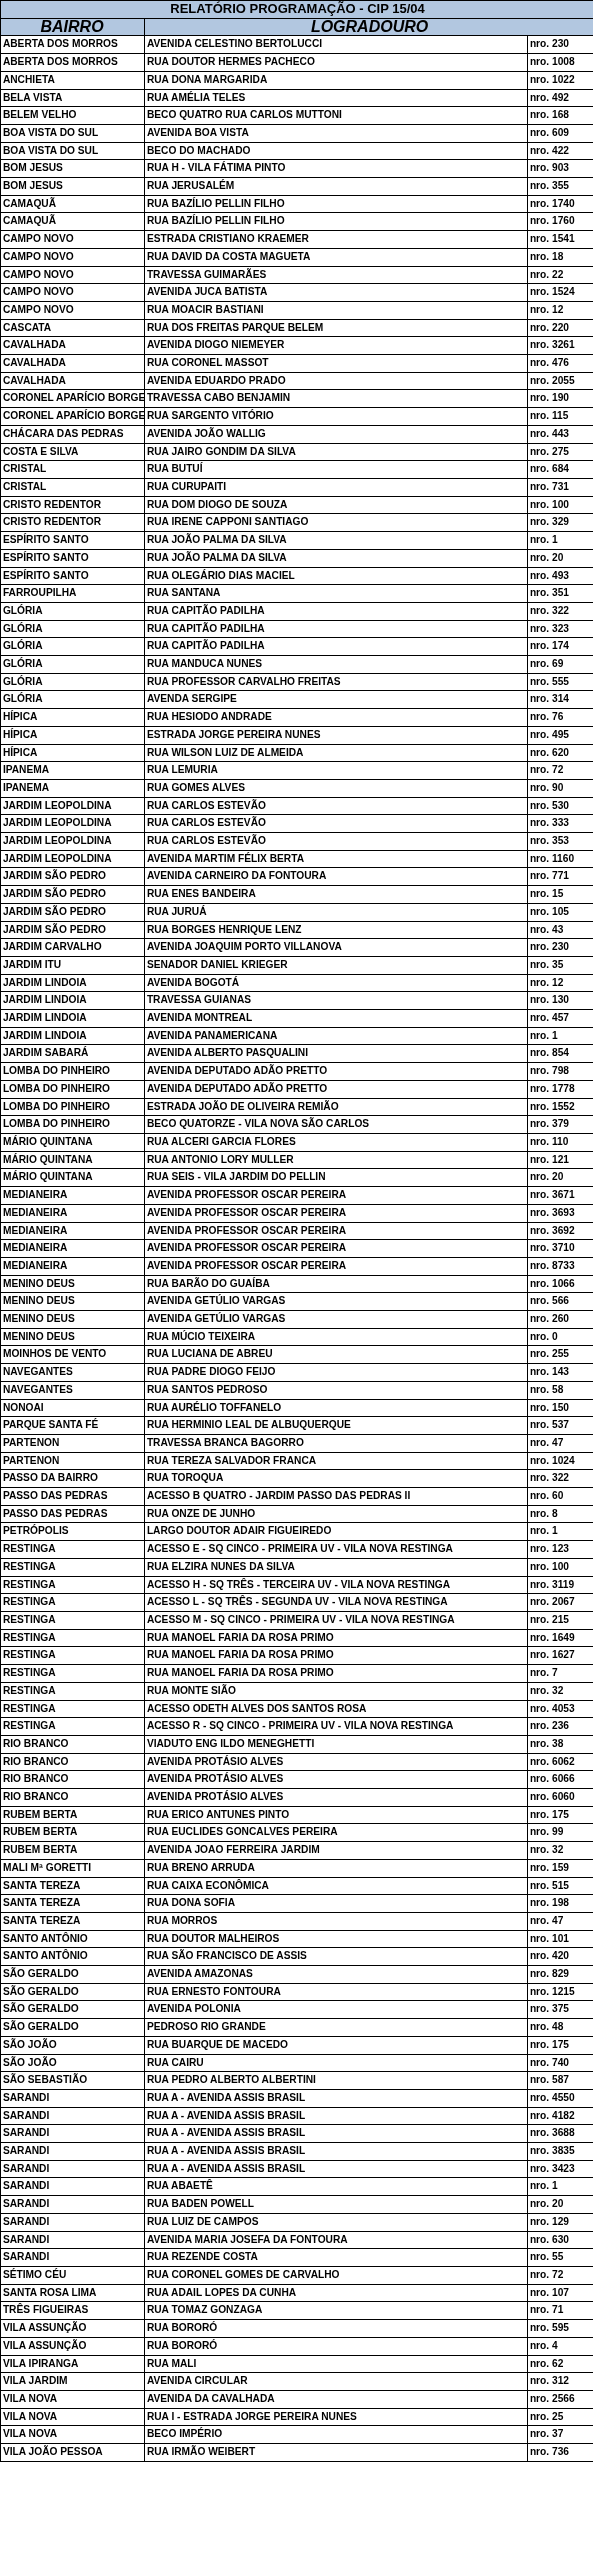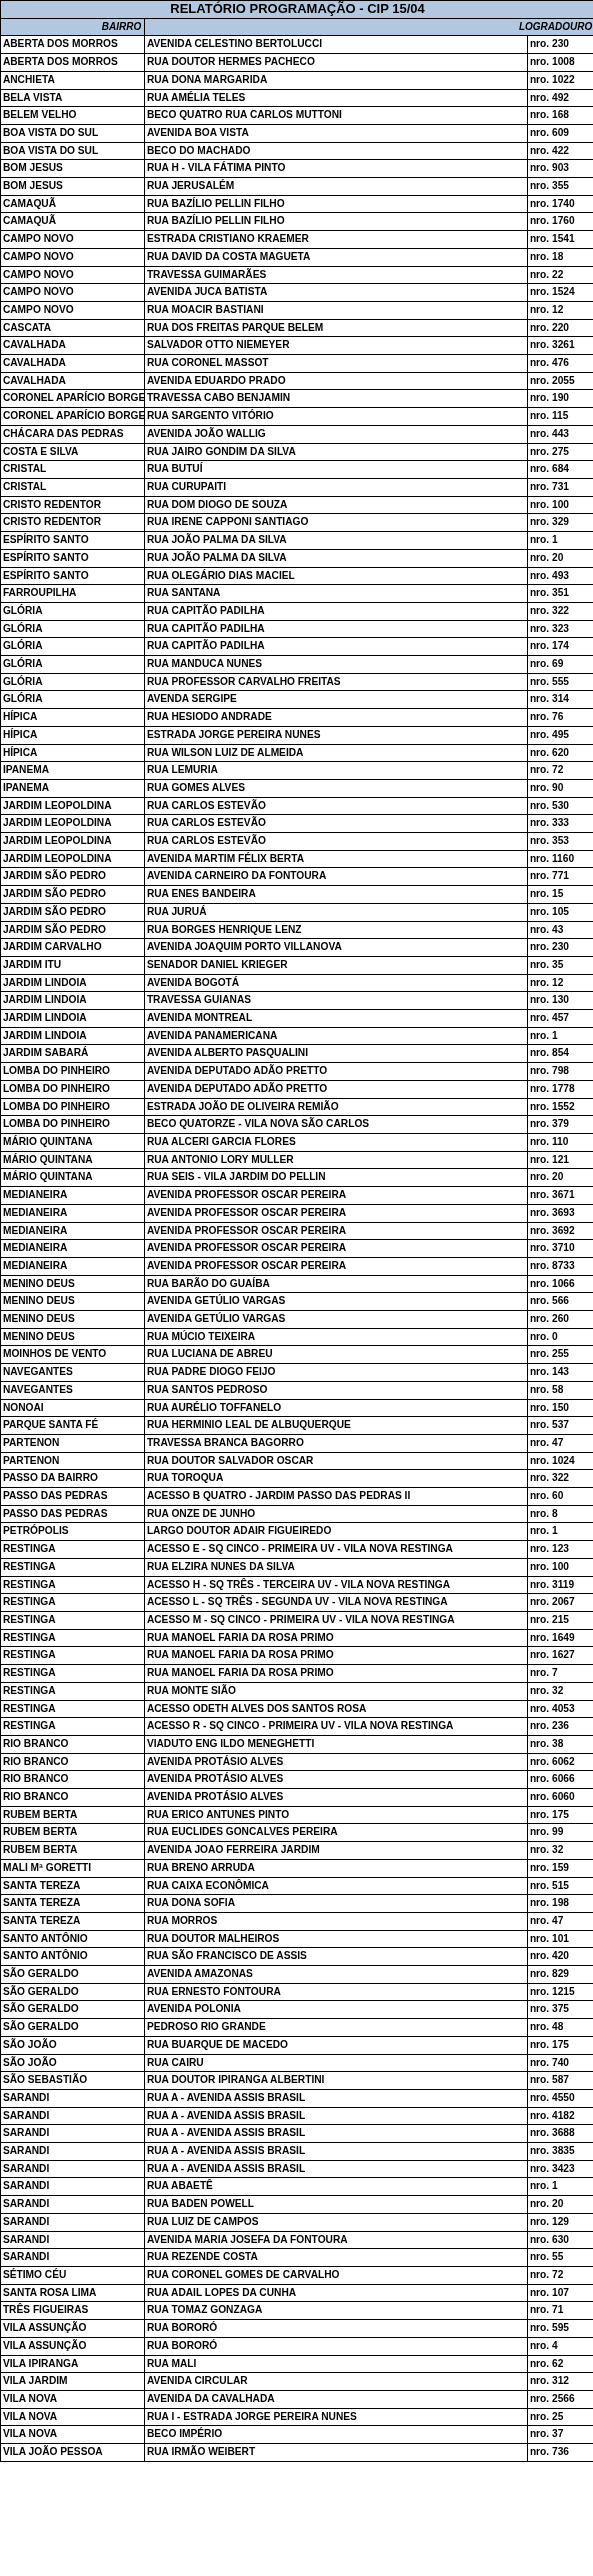--- a/index.html
+++ b/index.html
@@ -26,24 +26,24 @@
     background: var(--header-bg, #B2C7E0);
     font-size: 13px;
     font-weight: bold;
     text-align: center;
     height: 17.6px;
     line-height: 16.7px;
     border-bottom: 1.9px solid var(--border-color, #000);
   }
   th.col-hdr {
     background: var(--header-bg, #B2C7E0);
-    font-size: 10px;
+    font-size: 16px;
     font-weight: bold;
     font-style: italic;
-    text-align: right;
+    text-align: center;
     height: 17.6px;
     line-height: 16.7px;
     border-bottom: 1.9px solid var(--border-color, #000);
   }
   td {
     font-size: 10.2px;
     font-weight: bold;
     height: 17.6px;
     line-height: 16.7px;
     text-align: left;
@@ -149,21 +149,21 @@
         <td>RUA MOACIR BASTIANI</td>
         <td>nro. 12</td>
       </tr>
       <tr>
         <td>CASCATA</td>
         <td>RUA DOS FREITAS PARQUE BELEM</td>
         <td>nro. 220</td>
       </tr>
       <tr>
         <td>CAVALHADA</td>
-        <td>SALVADOR OTTO NIEMEYER</td>
+        <td>AVENIDA DIOGO NIEMEYER</td>
         <td>nro. 3261</td>
       </tr>
       <tr>
         <td>CAVALHADA</td>
         <td>RUA CORONEL MASSOT</td>
         <td>nro. 476</td>
       </tr>
       <tr>
         <td>CAVALHADA</td>
         <td>AVENIDA EDUARDO PRADO</td>
@@ -464,21 +464,21 @@
         <td>RUA HERMINIO LEAL DE ALBUQUERQUE</td>
         <td>nro. 537</td>
       </tr>
       <tr>
         <td>PARTENON</td>
         <td>TRAVESSA BRANCA BAGORRO</td>
         <td>nro. 47</td>
       </tr>
       <tr>
         <td>PARTENON</td>
-        <td>RUA DOUTOR SALVADOR OSCAR</td>
+        <td>RUA TEREZA SALVADOR FRANCA</td>
         <td>nro. 1024</td>
       </tr>
       <tr>
         <td>PASSO DA BAIRRO</td>
         <td>RUA TOROQUA</td>
         <td>nro. 322</td>
       </tr>
       <tr>
         <td>PASSO DAS PEDRAS</td>
         <td>ACESSO B QUATRO - JARDIM PASSO DAS PEDRAS II</td>
@@ -639,21 +639,21 @@
         <td>RUA BUARQUE DE MACEDO</td>
         <td>nro. 175</td>
       </tr>
       <tr>
         <td>SÃO JOÃO</td>
         <td>RUA CAIRU</td>
         <td>nro. 740</td>
       </tr>
       <tr>
         <td>SÃO SEBASTIÃO</td>
-        <td>RUA DOUTOR IPIRANGA ALBERTINI</td>
+        <td>RUA PEDRO ALBERTO ALBERTINI</td>
         <td>nro. 587</td>
       </tr>
       <tr>
         <td>SARANDI</td>
         <td>RUA A - AVENIDA ASSIS BRASIL</td>
         <td>nro. 4550</td>
       </tr>
       <tr>
         <td>SARANDI</td>
         <td>RUA A - AVENIDA ASSIS BRASIL</td>

